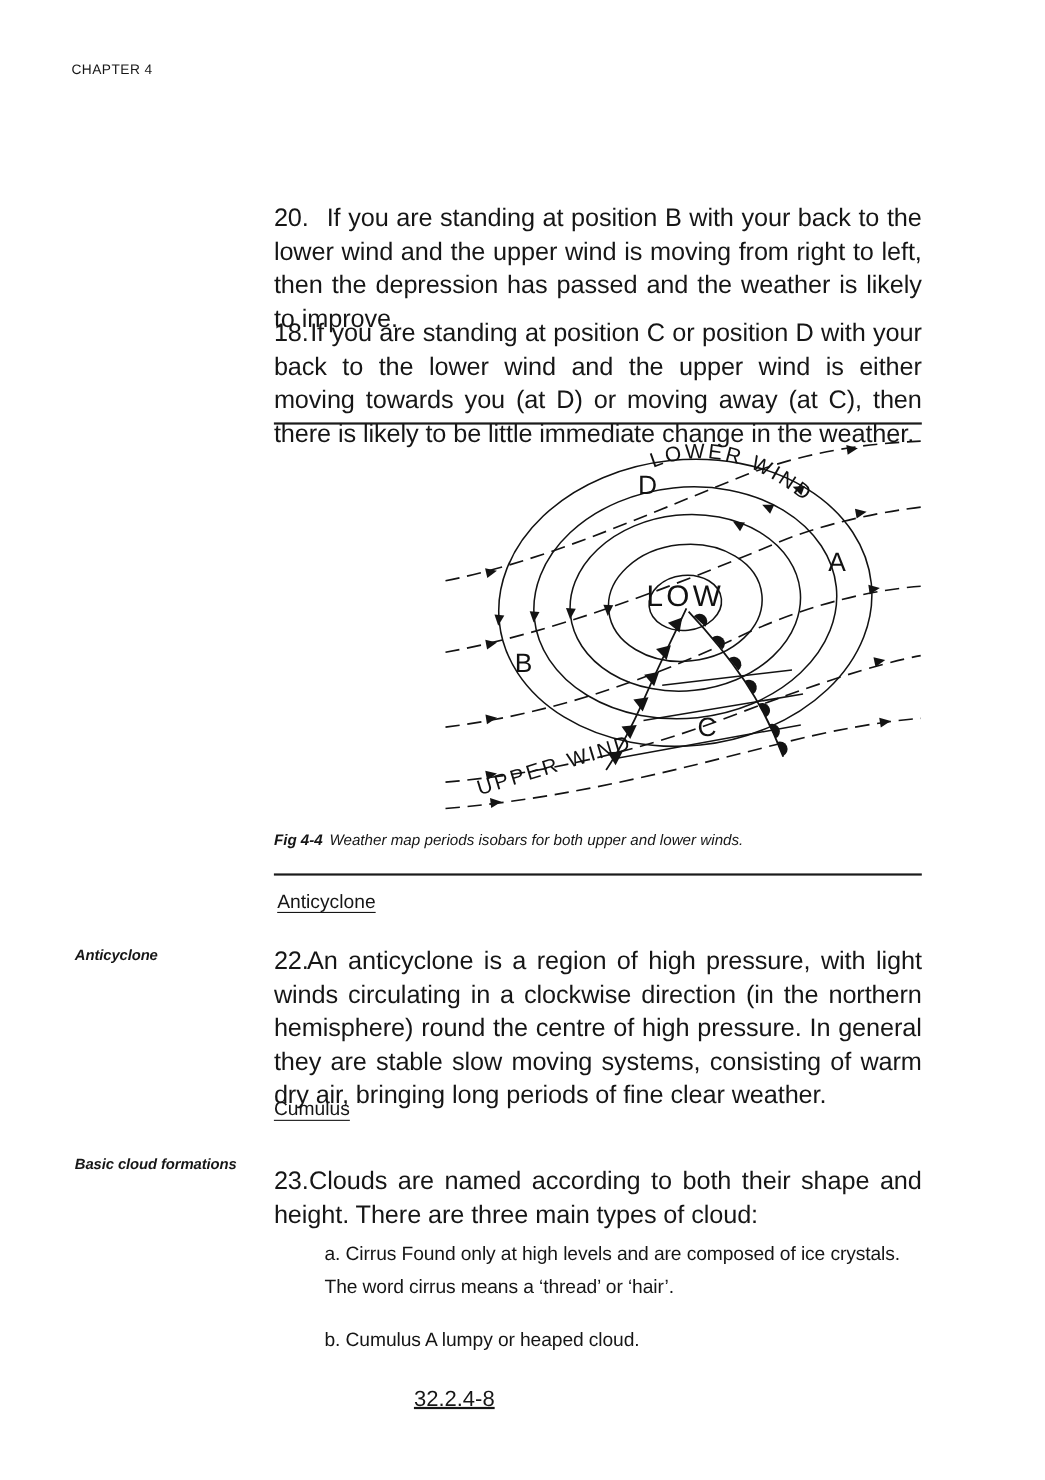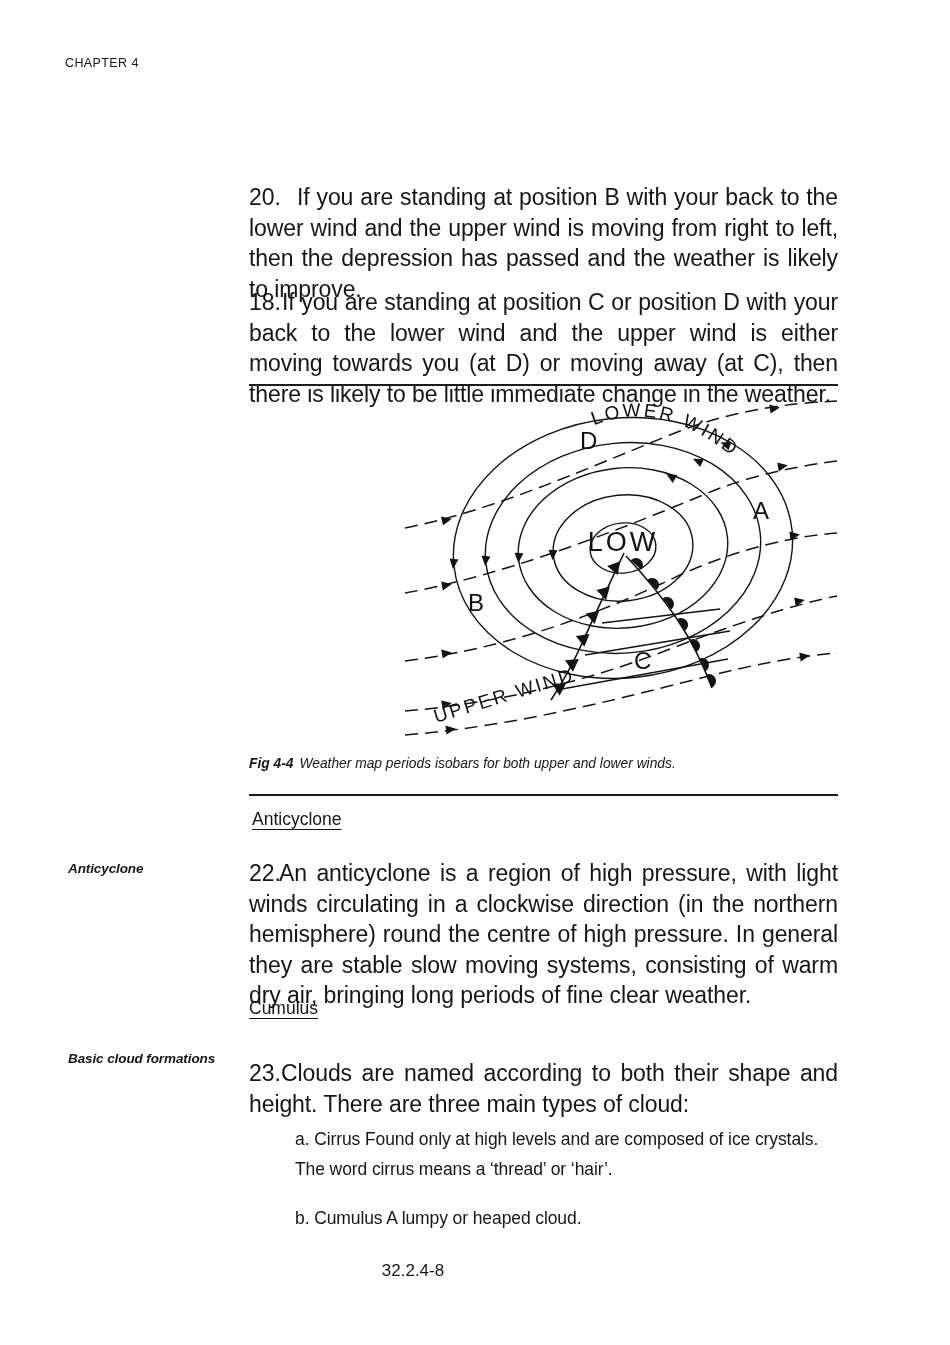--- a/index.html
+++ b/index.html
@@ -14,21 +14,21 @@
   .pnum.w20 { width:48px; }
   .pnum.w21 { width:33px; }
   .pnum.w22 { width:30px; }
   .pnum.w23 { width:32px; }
   .subitem { font-size:17.5px; line-height:29.5px; width:527px; text-align:left; letter-spacing:-0.1px; }
   .heading { font-size:17.5px; text-decoration:underline; text-underline-offset:4px; }
   .margin-label { font-size:13.5px; font-weight:bold; font-style:italic; letter-spacing:-0.1px; }
   .caption { font-size:13.8px; font-style:italic; }
   .caption .cap-label { font-weight:bold; margin-right:6px;text-align:right; }
   .rule { height:2px; background:#1b1b1b; width:589px; }
-  .footer { font-size:17px; width:826px; text-align:center; }
+  .footer { font-size:20px; width:826px; text-align:center;text-decoration:underline; }
   svg text { fill:#111; }
 </style>
 </head>
 <body>
 
 <div class="page">
 
   <div class="abs chapter" style="left:65px; top:56px;">CHAPTER 4</div>
 
   <div class="abs para" style="left:249px; top:182px;"><span class="pnum w20">20.</span><span>If you are standing at position B with your back to the lower wind and the upper wind is moving from right to left, then the depression has passed and the weather is likely to improve.</span></div>

